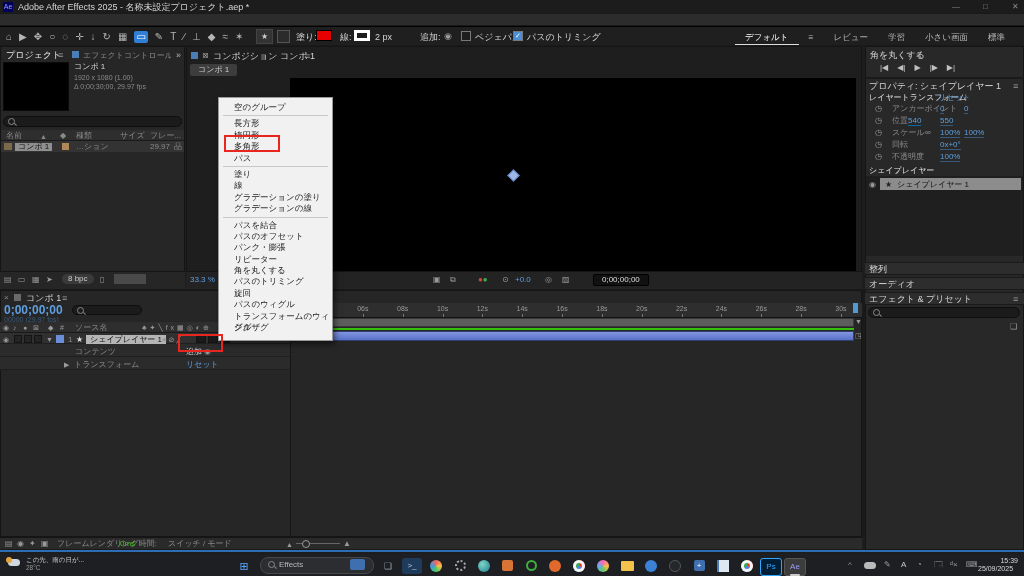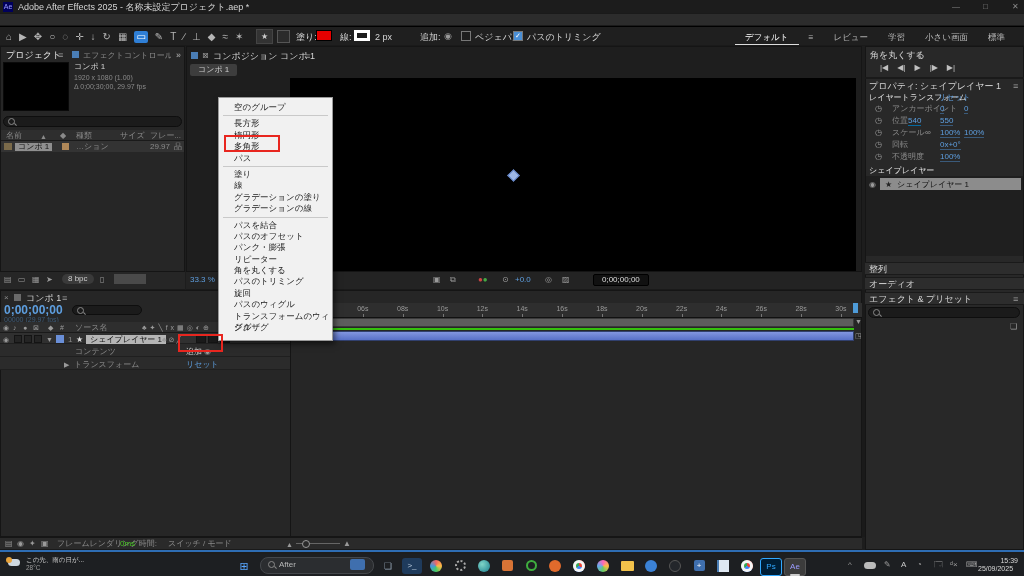--- a/index.html
+++ b/index.html
@@ -317,21 +317,21 @@
   <div class="anno" style="left:178px;top:334px;width:45px;height:18px"></div>
 
   <div class="t" style="left:0;top:554px;width:1024px;height:22px;background:#1d1f22"></div>
   <span class="t" style="left:8px;top:559px;width:12px;height:7px;background:#cfd8e0;border-radius:5px"></span>
   <span class="circ" style="position:absolute;left:6px;top:557px;width:6px;height:6px;background:#e8a33a"></span>
   <span class="t" style="left:26px;top:557px;font-size:6.5px;color:#d0d0d0">この先、雨の日が...</span>
   <span class="t" style="left:26px;top:565px;font-size:6.5px;color:#9a9a9a">28°C</span>
   <span class="tb-ic" style="left:234px;color:#58a6ff;font-size:11px;line-height:16px">⊞</span>
   <div class="t" style="left:260px;top:557px;width:112px;height:15px;background:#2b2d30;border:1px solid #44474b;border-radius:8px"></div>
   <span class="mag" style="left:268px;top:561px"></span>
-  <span class="t fs8" style="left:279px;top:561px;color:#b8b8b8">After</span>
+  <span class="t fs8" style="left:279px;top:561px;color:#b8b8b8">Effects</span>
   <span class="t" style="left:350px;top:559px;width:15px;height:11px;background:#3f6fae;border-radius:2px"></span>
   <span class="tb-ic" style="left:378px;color:#9ab;font-size:9px;line-height:16px">❏</span>
   <span class="tb-ic" style="left:402px;background:#1f3b5c;color:#bcd;font-size:8px;line-height:16px">&gt;_</span>
   <span class="tb-ic" style="left:426px"><span class="circ" style="width:12px;height:12px;margin-top:2px;background:conic-gradient(#e66,#fb4,#4c6,#49d,#e66)"></span></span>
   <span class="tb-ic" style="left:450px"><span class="circ" style="width:11px;height:11px;margin-top:2px;border:2px dotted #aaa;box-sizing:border-box"></span></span>
   <span class="tb-ic" style="left:474px"><span class="circ" style="width:12px;height:12px;margin-top:2px;background:radial-gradient(circle at 35% 35%,#7fd4c8,#1b7f8f)"></span></span>
   <span class="tb-ic" style="left:497px"><span style="display:inline-block;width:11px;height:11px;margin-top:2px;background:#d87436;border-radius:2px"></span></span>
   <span class="tb-ic" style="left:521px"><span class="circ" style="width:11px;height:11px;margin-top:2px;border:2px solid #3fae3f;box-sizing:border-box"></span></span>
   <span class="tb-ic" style="left:545px"><span class="circ" style="width:12px;height:12px;margin-top:2px;background:#e06a2c"></span></span>
   <span class="tb-ic" style="left:569px"><span class="circ" style="width:12px;height:12px;margin-top:2px;background:conic-gradient(#ea4335 0 33%,#4285f4 33% 66%,#34a853 66% 100%);box-shadow:inset 0 0 0 3px #f5f5f5"></span></span>

